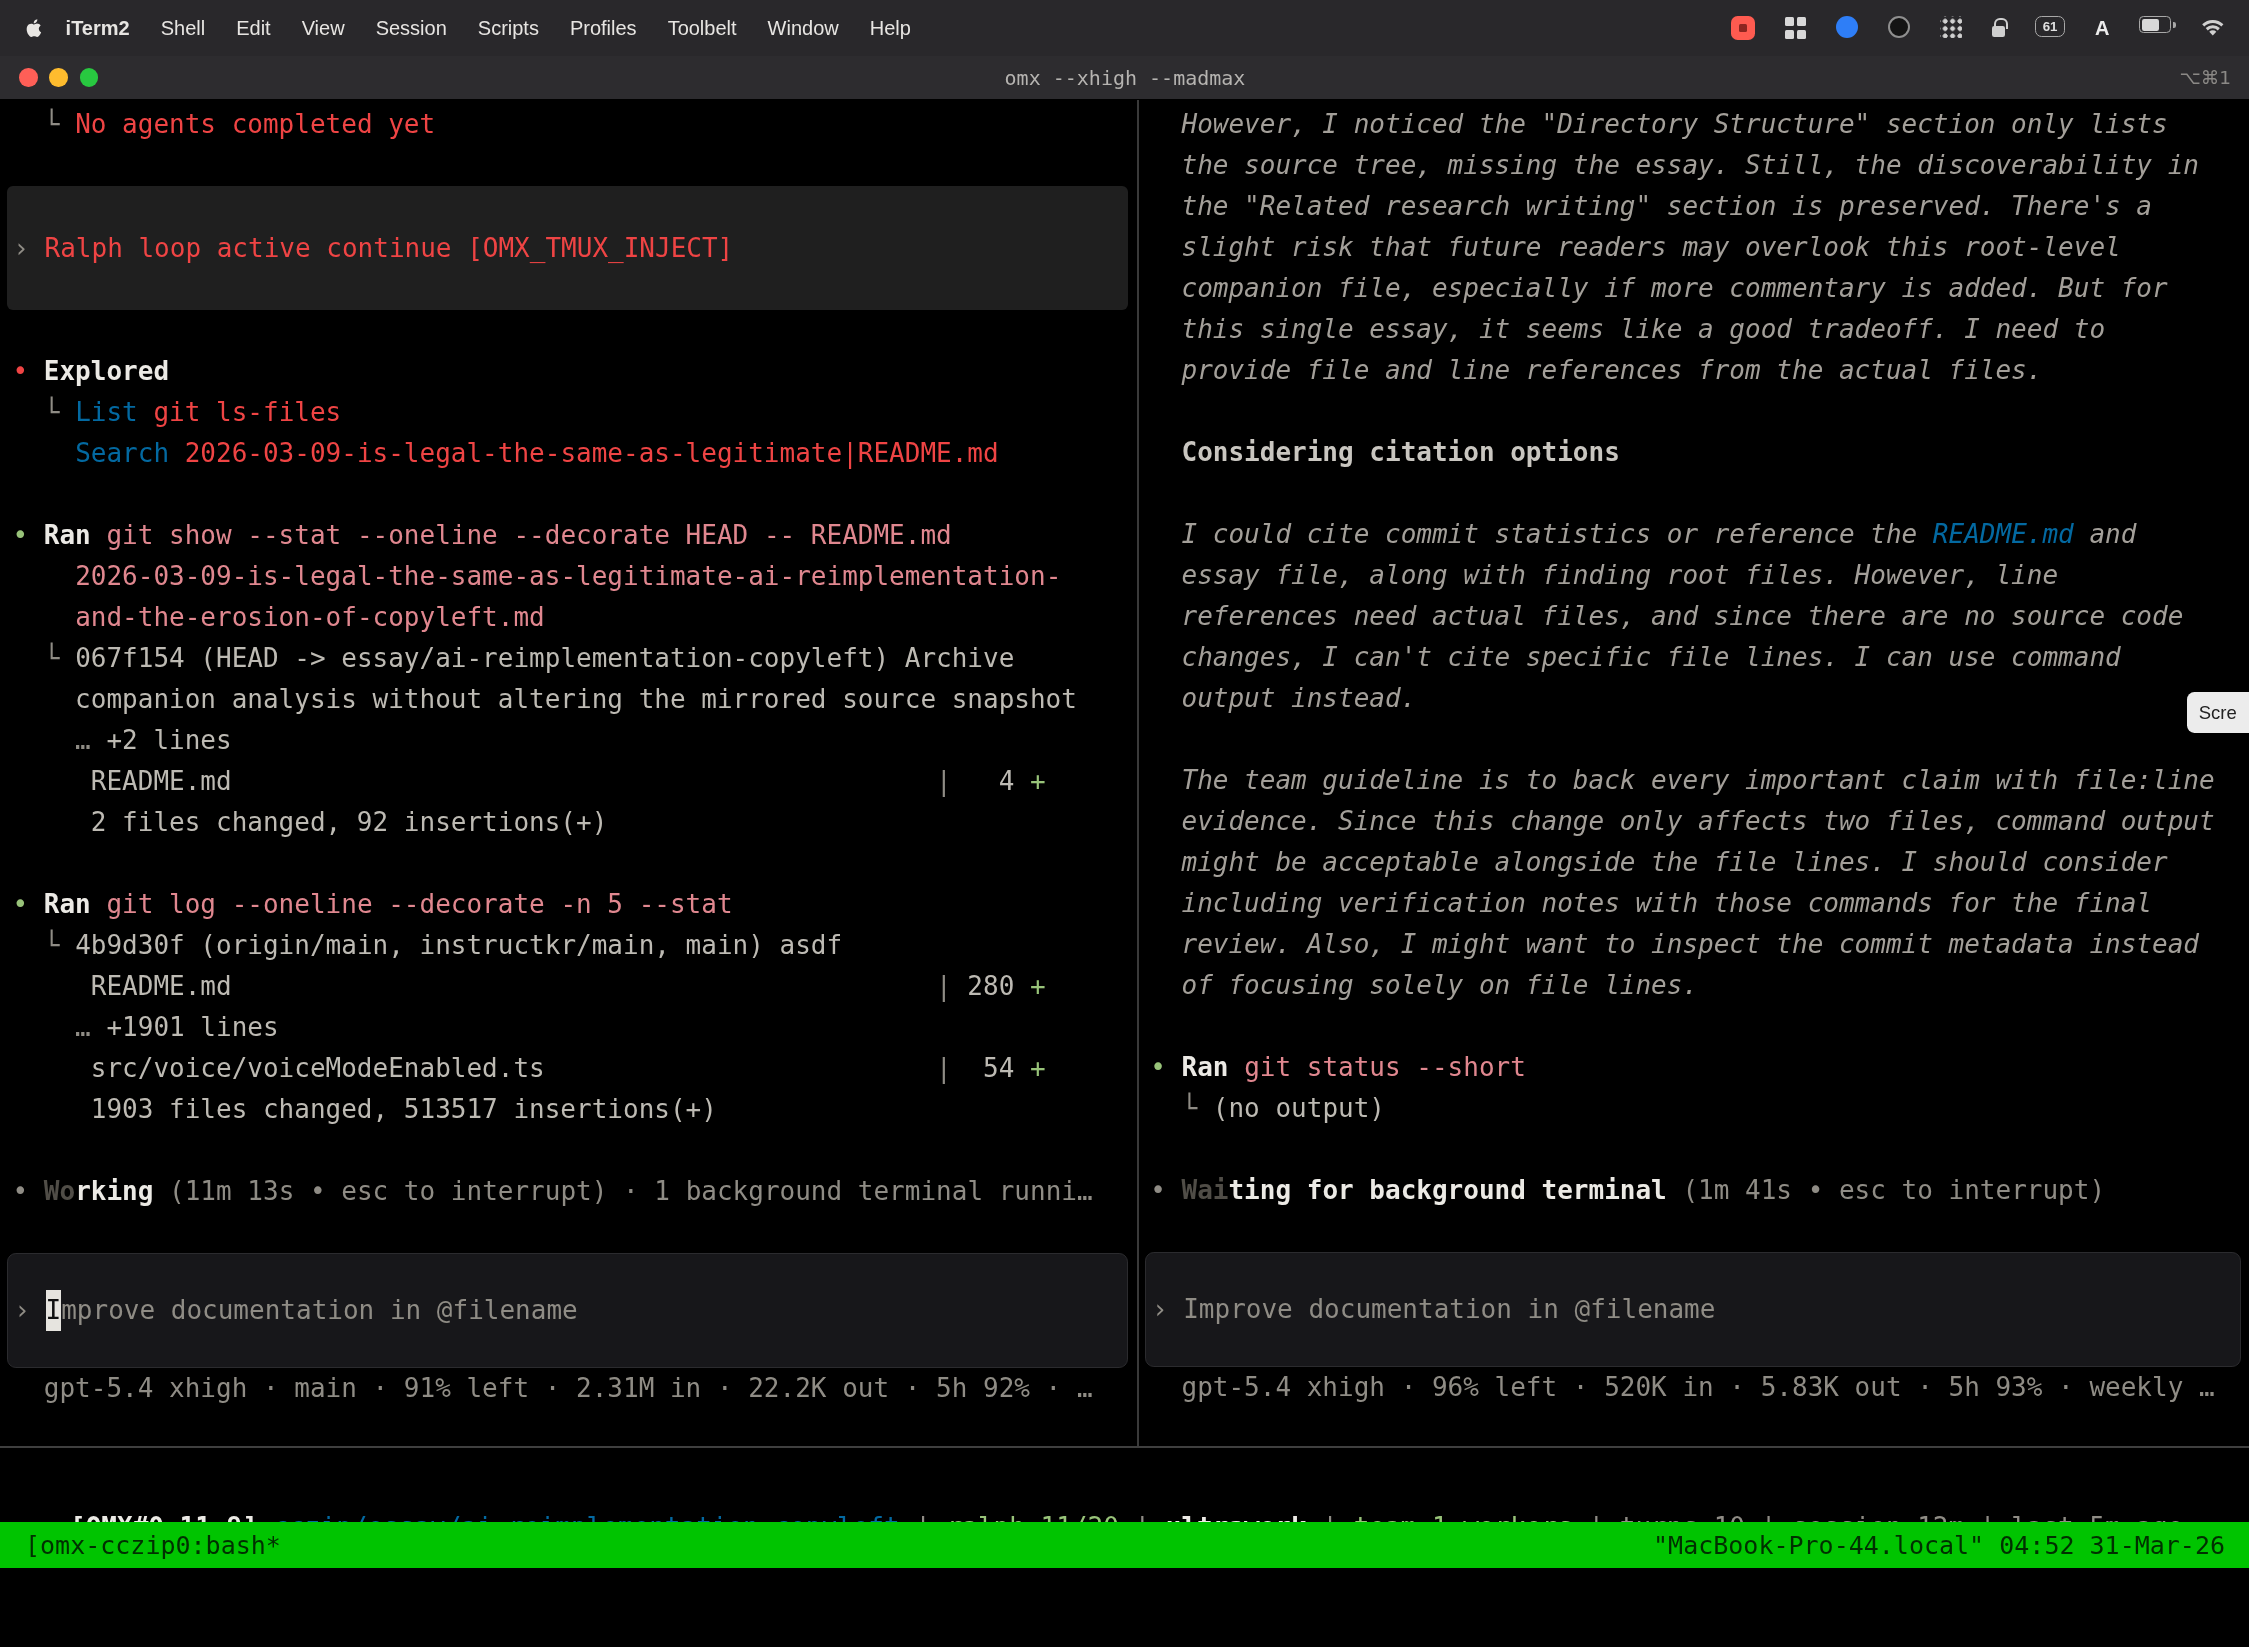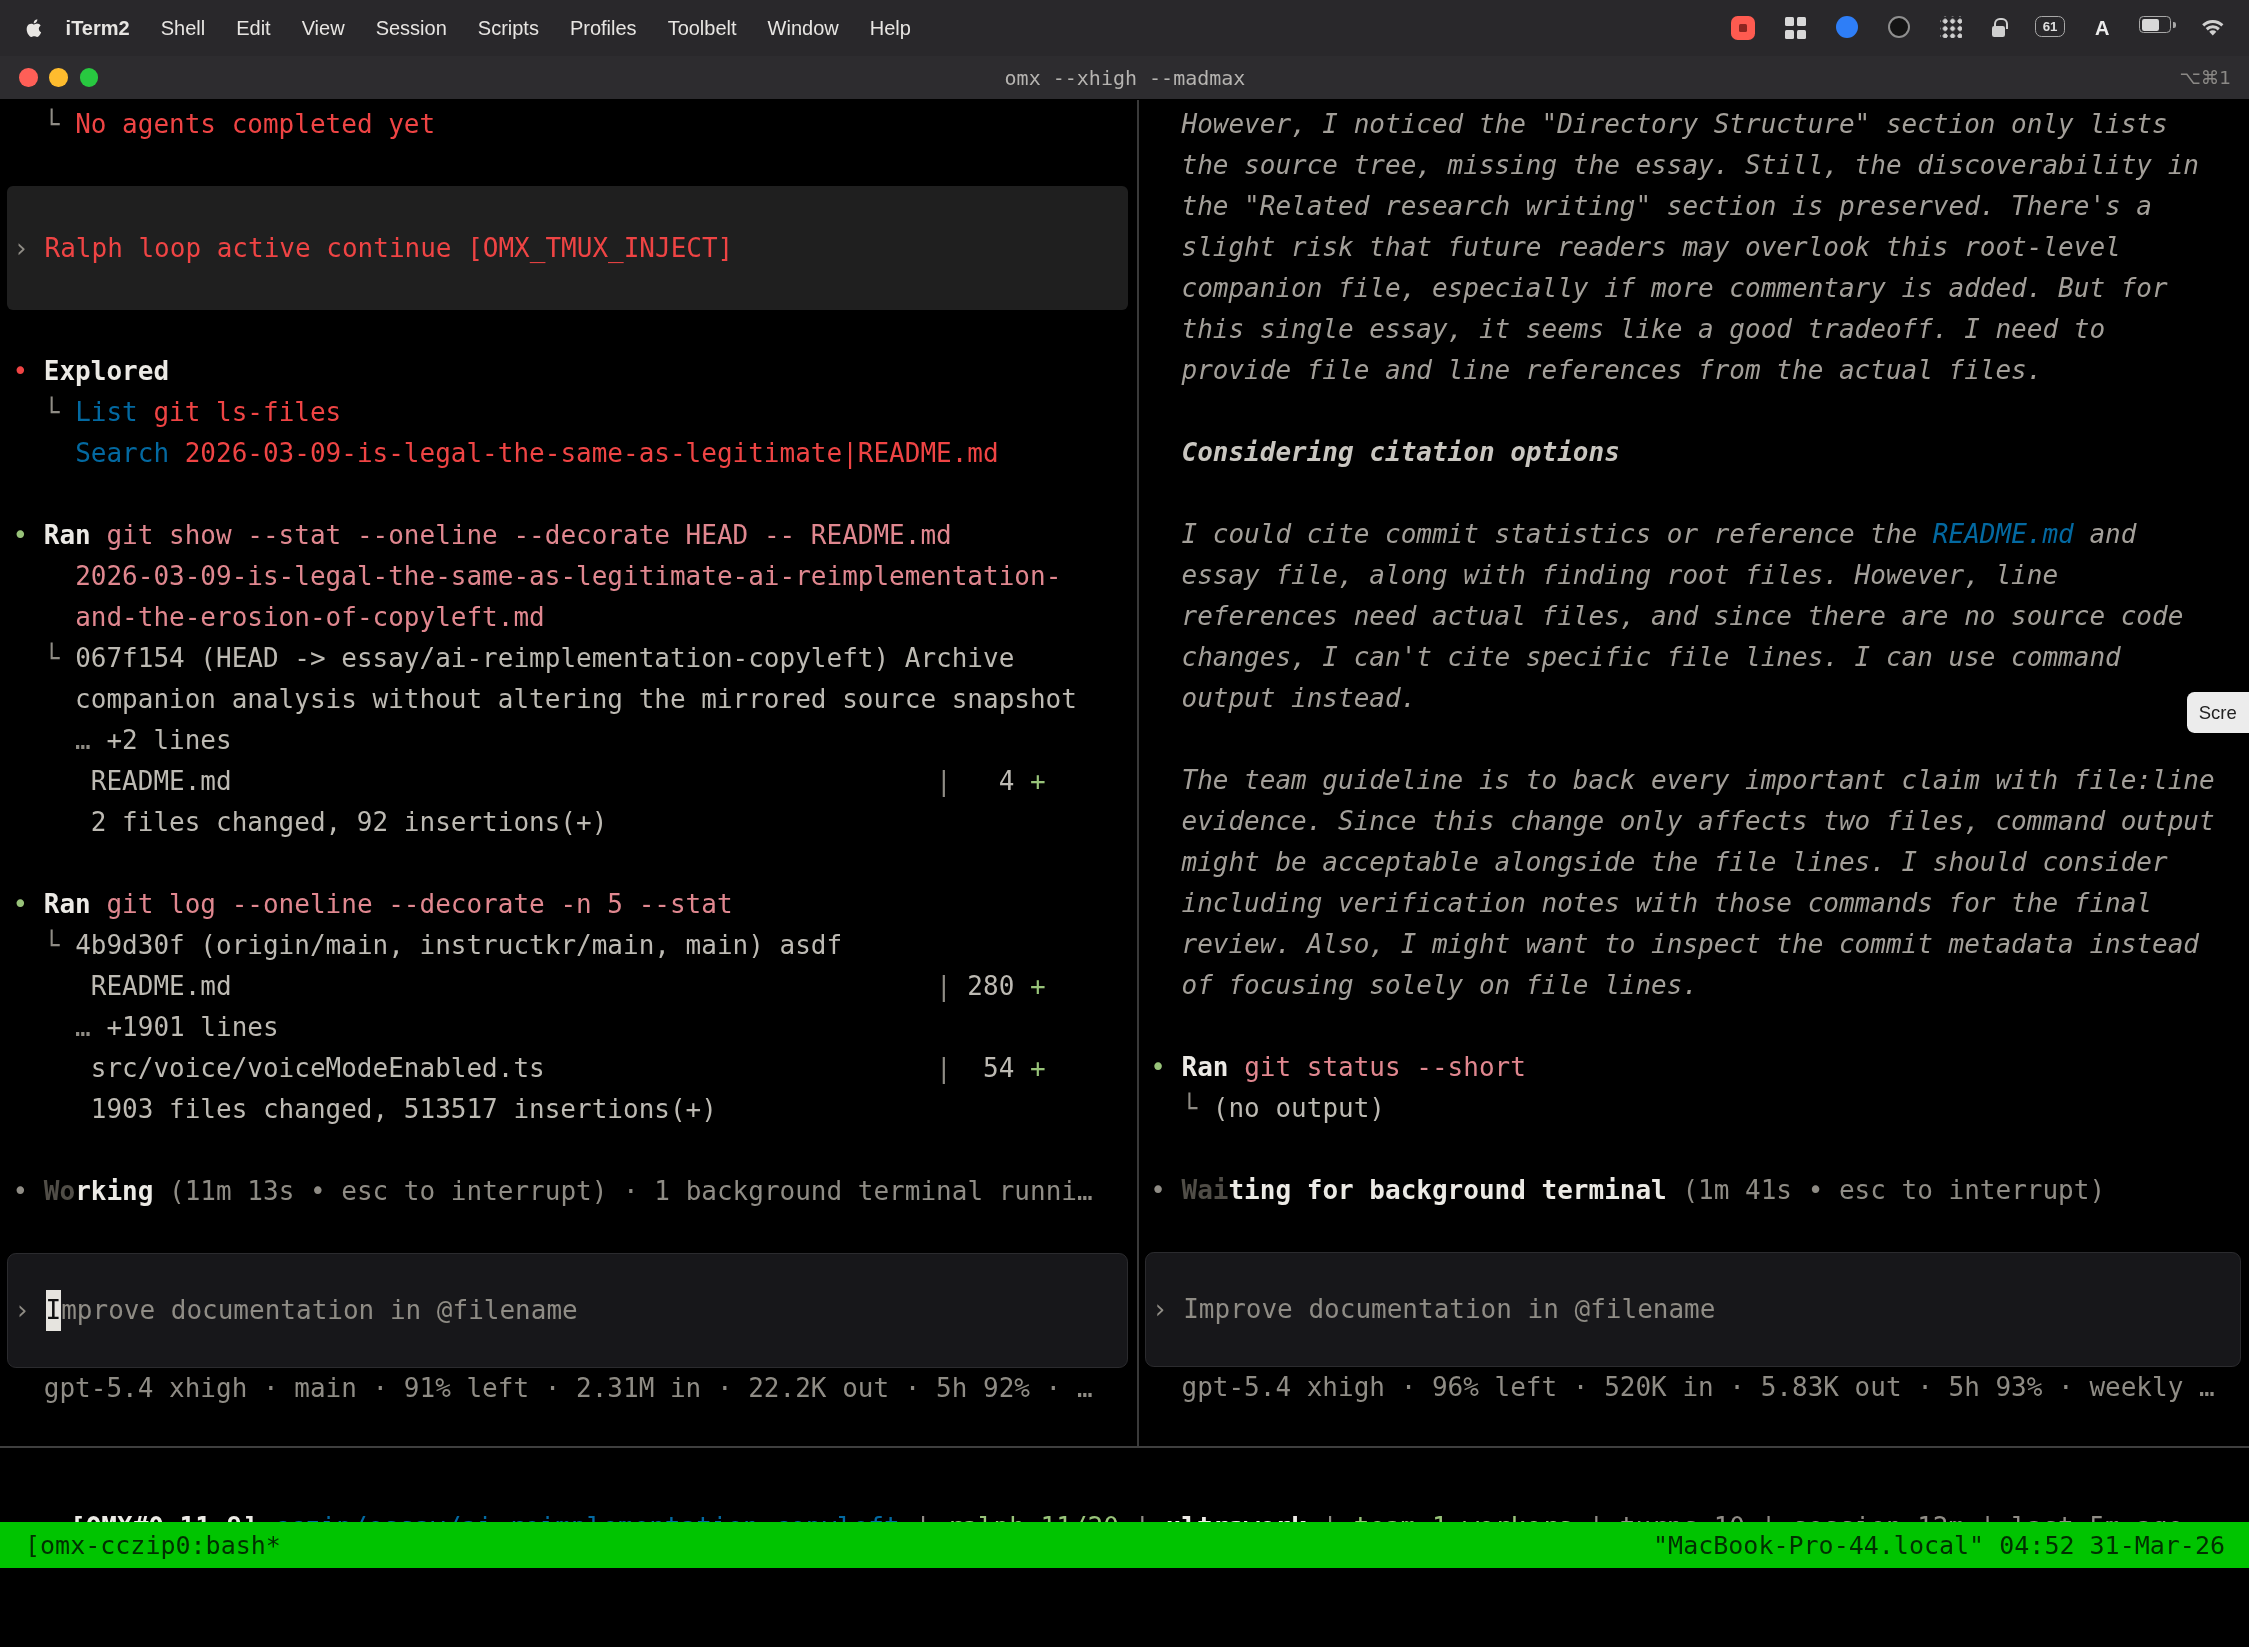--- a/index.html
+++ b/index.html
@@ -61,21 +61,21 @@
   .fg{color:#ef4444}
   .out{color:#bdbab3}
   .cyan{color:#0369a1}
   .pink{color:#e0878f}
   .green{color:#98c379}
   .bold{font-weight:700;color:#eceae5}
   .dim{color:#8f8c85}
   .shim{color:#504d47}
   .cursor{background:#e6e4df;color:#111}
   .think{color:#a39f99;font-style:italic}
-  .thinkbold{color:#c9c6c0;font-style:italic;font-weight:700}
+  .thinkbold{color:#c9c6c0;font-weight:700}
   .italic{font-style:italic}
 
   
   .separator{flex:0 0 auto;height:2.2px;background:#3f3f3f}
   .omxbar{flex:0 0 auto;height:74px;padding:17.7px 0 0 7.4px;font-size:26px;line-height:41px;white-space:pre;overflow:hidden}
   .spacer{flex:1 1 auto}
   .tmuxbar{flex:0 0 auto;height:46px;background:#00c400;color:#003000;display:flex;
            justify-content:space-between;align-items:center;font-size:25px;padding:0 25px;white-space:pre}
 
   

